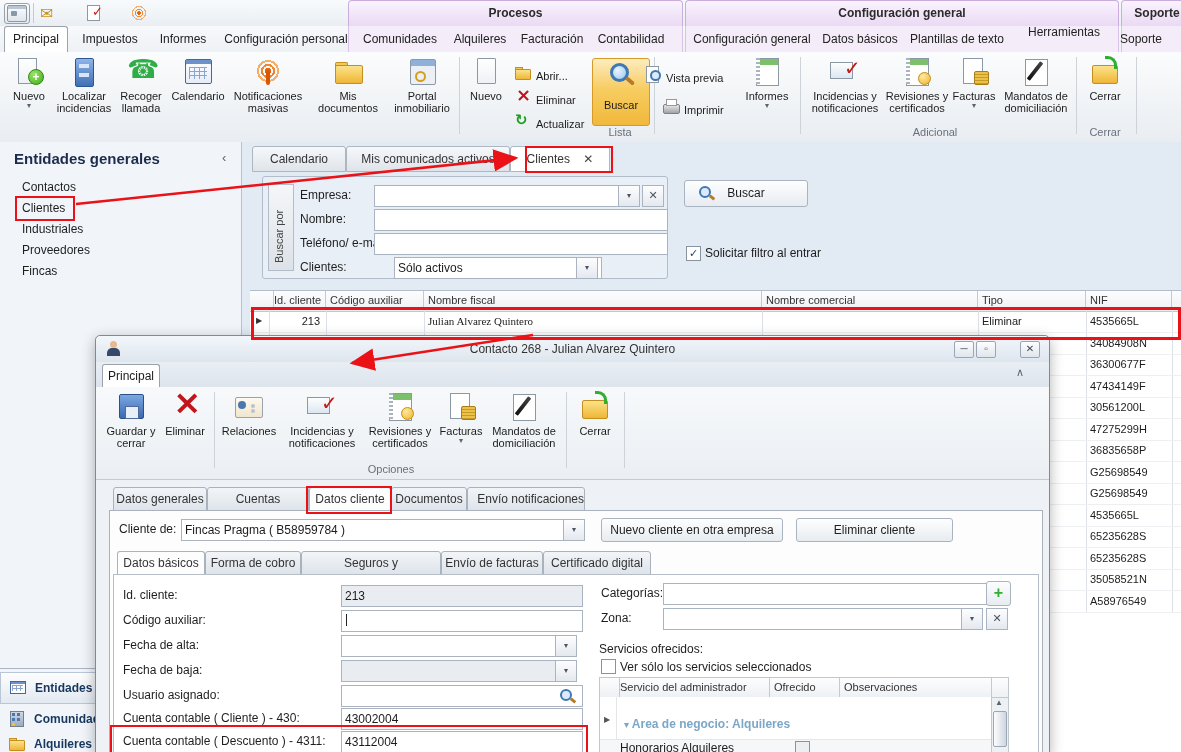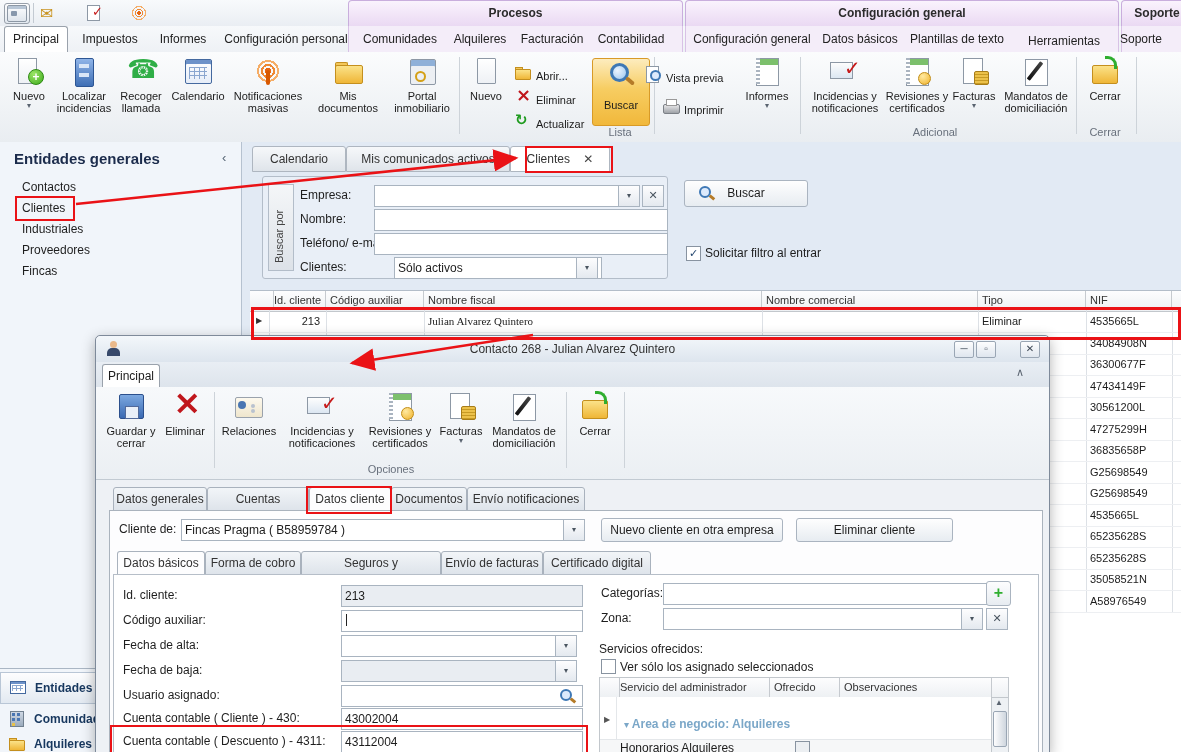--- a/index.html
+++ b/index.html
@@ -143,21 +143,21 @@
   <div class="ab mtab" style="left:74px;top:27px;width:72px;">Impuestos</div>
   <div class="ab mtab" style="left:152px;top:27px;width:62px;">Informes</div>
   <div class="ab mtab" style="left:220px;top:27px;width:132px;">Configuración personal</div>
   <div class="ab mtab" style="left:356px;top:27px;width:88px;">Comunidades</div>
   <div class="ab mtab" style="left:448px;top:27px;width:64px;">Alquileres</div>
   <div class="ab mtab" style="left:516px;top:27px;width:72px;">Facturación</div>
   <div class="ab mtab" style="left:592px;top:27px;width:78px;">Contabilidad</div>
   <div class="ab mtab" style="left:690px;top:27px;width:124px;">Configuración general</div>
   <div class="ab mtab" style="left:820px;top:27px;width:80px;">Datos básicos</div>
   <div class="ab mtab" style="left:904px;top:27px;width:106px;">Plantillas de texto</div>
-  <div class="ab mtab" style="left:1024px;top:29px;width:80px;">Herramientas</div>
+  <div class="ab mtab" style="left:1024px;top:20px;width:80px;">Herramientas</div>
   <div class="ab mtab" style="left:1112px;top:27px;width:58px;">Soporte</div>
 
   
   <div class="ab ribbon"></div>
   <div class="rbtn" style="left:6px;width:46px;">
     <span class="ic i-docplus"></span>
     <span class="rlbl">Nuevo</span>
       <span class="dd">▾</span>
   </div>
   <div class="rbtn" style="left:56px;width:56px;">
@@ -432,21 +432,21 @@
     <div class="rbtn" style="left:474px;top:55px;width:50px;">
       <span class="ic i-folderarrow"></span>
       <span class="rlbl">Cerrar</span>
     </div>
     <div class="vsep" style="left:528px;top:56px;height:76px;"></div>
 
     <div class="dtab2" style="left:17px;top:151px;width:92px;">Datos generales</div>
     <div class="dtab2" style="left:111px;top:151px;width:100px;">Cuentas bancarias</div>
     <div class="dtab2 active" style="left:213px;top:151px;width:80px;">Datos cliente</div>
     <div class="dtab2" style="left:295px;top:151px;width:74px;">Documentos</div>
-    <div class="dtab2" style="left:371px;top:151px;width:116px;">Envío notificaciones</div>
+    <div class="dtab2" style="left:371px;top:151px;width:116px;text-align:right;">Envío notificaciones</div>
     <div class="ab" style="left:13px;top:174px;width:932px;height:243px;background:#fdfdfe;border:1px solid #aab3bd;"></div>
 
     <div class="flbl" style="left:23px;top:186px;">Cliente de:</div>
     <div class="ab tbox" style="left:85px;top:183px;width:380px;">Fincas Pragma ( B58959784 )</div>
     <div class="ab cbtn" style="left:467px;top:183px;width:20px;height:20px;line-height:20px;font-size:8px;">▾</div>
     <div class="ab btn3d" style="left:505px;top:182px;width:180px;height:22px;line-height:22px;">Nuevo cliente en otra empresa</div>
     <div class="ab btn3d" style="left:700px;top:182px;width:155px;height:22px;line-height:22px;">Eliminar cliente</div>
 
     <div class="dtab2 active" style="left:21px;top:215px;width:86px;">Datos básicos</div>
     <div class="dtab2" style="left:109px;top:215px;width:94px;">Forma de cobro</div>
@@ -476,21 +476,21 @@
 
     <div class="flbl" style="left:505px;top:250px;">Categorías:</div>
     <div class="ab tbox" style="left:567px;top:247px;width:318px;"></div>
     <div class="ab" style="left:890px;top:245px;width:23px;height:23px;background:linear-gradient(#fdfdfe,#e7ecf1);border:1px solid #aab4c0;border-radius:3px;text-align:center;font:bold 16px/21px 'Liberation Sans';color:#2fae2f;">+</div>
     <div class="flbl" style="left:505px;top:275px;">Zona:</div>
     <div class="ab tbox" style="left:567px;top:272px;width:298px;"></div>
     <div class="ab cbtn" style="left:865px;top:272px;width:20px;height:20px;line-height:20px;font-size:8px;">▾</div>
     <div class="ab cbtn" style="left:890px;top:272px;width:20px;height:20px;line-height:18px;font-weight:bold;">✕</div>
     <div class="flbl" style="left:503px;top:306px;">Servicios ofrecidos:</div>
     <div class="ab chk" style="left:505px;top:323px;"></div>
-    <div class="ab" style="left:524px;top:324px;font-size:12px;">Ver sólo los asignado seleccionados</div>
+    <div class="ab" style="left:524px;top:324px;font-size:12px;">Ver sólo los servicios seleccionados</div>
 
     <div class="ab gridhead" style="left:503px;top:341px;width:408px;height:20px;border:1px solid #c2c7cc;">
       <div class="hcell" style="left:0;width:15px;"></div>
       <div class="hcell" style="left:16px;width:149px;">Servicio del administrador</div>
       <div class="hcell" style="left:170px;width:65px;">Ofrecido</div>
       <div class="hcell" style="left:240px;width:147px;">Observaciones</div>
     </div>
     <div class="ab" style="left:503px;top:361px;width:392px;height:56px;background:#fff;border-left:1px solid #c2c7cc;">
       <span style="position:absolute;left:4px;top:18px;font-size:8px;color:#555;">▶</span>
       <div style="position:absolute;left:16px;top:0;width:1px;height:56px;background:#e4e7ea;"></div>

